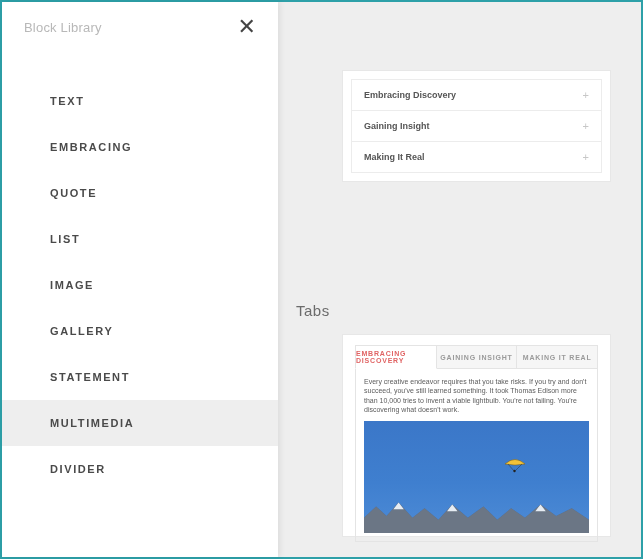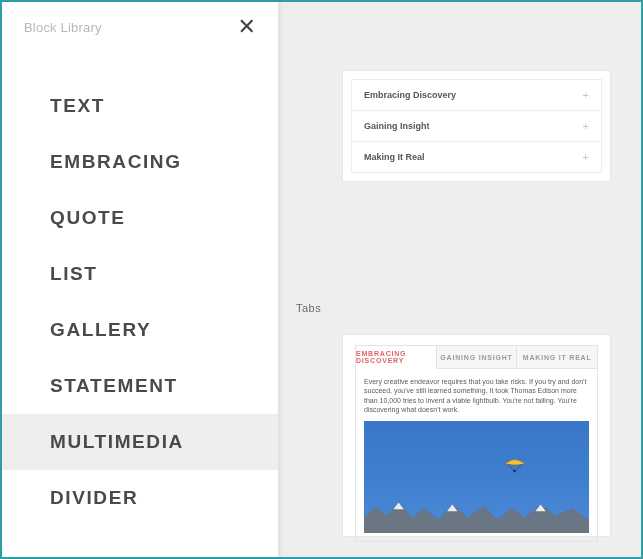--- a/index.html
+++ b/index.html
@@ -5,31 +5,31 @@
   *{box-sizing:border-box;margin:0;padding:0;}
   html,body{width:643px;height:559px;overflow:hidden;font-family:"Helvetica Neue",Helvetica,Arial,sans-serif;}
   .frame{width:643px;height:559px;border:2px solid #2da0a8;background:#eeeeee;display:flex;}
   
   .sidebar{width:276px;height:100%;background:#fff;position:relative;box-shadow:2px 0 6px rgba(0,0,0,0.08);}
   .sb-head{display:flex;align-items:center;justify-content:space-between;padding:10px 18px 0 22px;}
   .sb-title{font-size:13px;color:#b8b8b8;letter-spacing:.2px;}
   .sb-close{font-size:22px;line-height:1;color:#454545;cursor:pointer;font-weight:400;padding:4px;}
   .sb-spacer{height:36px;}
   .sb-list{}
-  .sb-item{font-size:19px;font-weight:700;letter-spacing:1.6px;color:#4a4a4a;padding:17px 0 17px 48px;cursor:pointer;}
+  .sb-item{font-size:11px;font-weight:700;letter-spacing:1.6px;color:#4a4a4a;padding:17px 0 17px 48px;cursor:pointer;}
   .sb-item.selected{background:#eeeeee;}
   
   .canvas{flex:1;height:100%;padding:0 24px 0 24px;position:relative;border-radius:11px;}
   
   .accordion{position:absolute;left:64px;right:30px;top:68px;background:#fff;border:1px solid #e7e7e7;padding:8px;}
   .acc-row{border:1px solid #ececec;padding:9px 12px;display:flex;align-items:center;justify-content:space-between;font-size:9px;font-weight:600;color:#555;}
   .acc-row + .acc-row{border-top:none;}
   .acc-plus{color:#c7c7c7;font-size:11px;font-weight:400;}
   
-  .sec-label{position:absolute;left:18px;top:300px;font-size:11px;color:#6b6b6b;letter-spacing:.5px;}
+  .sec-label{position:absolute;left:18px;top:300px;font-size:15px;color:#6b6b6b;letter-spacing:.5px;}
   
   .tabs-card{position:absolute;left:64px;right:30px;top:332px;bottom:20px;background:#fff;border:1px solid #e7e7e7;padding:10px 12px 12px 12px;}
   .tab-strip{display:flex;height:24px;}
   .tab-btn{flex:1;border:1px solid #e4e4e4;display:flex;align-items:center;justify-content:center;font-size:7px;font-weight:700;letter-spacing:.8px;color:#9a9a9a;cursor:pointer;}
   .tab-btn + .tab-btn{border-left:none;}
   .tab-btn.active{color:#e06464;border-bottom-color:#fff;background:#fff;}
   .tab-btn:not(.active){background:#f6f6f6;}
   .tab-body{border:1px solid #e4e4e4;border-top:none;padding:8px 8px 8px 8px;font-size:7px;line-height:1.35;color:#5c5c5c;}
   .tab-img{margin-top:6px;height:112px;position:relative;overflow:hidden;}
   .sky{position:absolute;inset:0;background:linear-gradient(#3b77c8 0%,#3f7fcf 55%,#4d8bd6 100%);}
@@ -47,20 +47,21 @@
     <div class="sb-head">
       <span class="sb-title">Block Library</span>
       <span class="sb-close">✕</span>
     </div>
     <div class="sb-spacer"></div>
     <nav class="sb-list">
       <div class="sb-item">TEXT</div>
       <div class="sb-item">EMBRACING</div>
       <div class="sb-item">QUOTE</div>
       <div class="sb-item">LIST</div>
+      <div class="sb-item">IMAGE</div>
       <div class="sb-item">GALLERY</div>
       <div class="sb-item">STATEMENT</div>
       <div class="sb-item selected">MULTIMEDIA</div>
       <div class="sb-item">DIVIDER</div>
     </nav>
   </aside>
 
   <main class="canvas">
 
     <div class="accordion">

